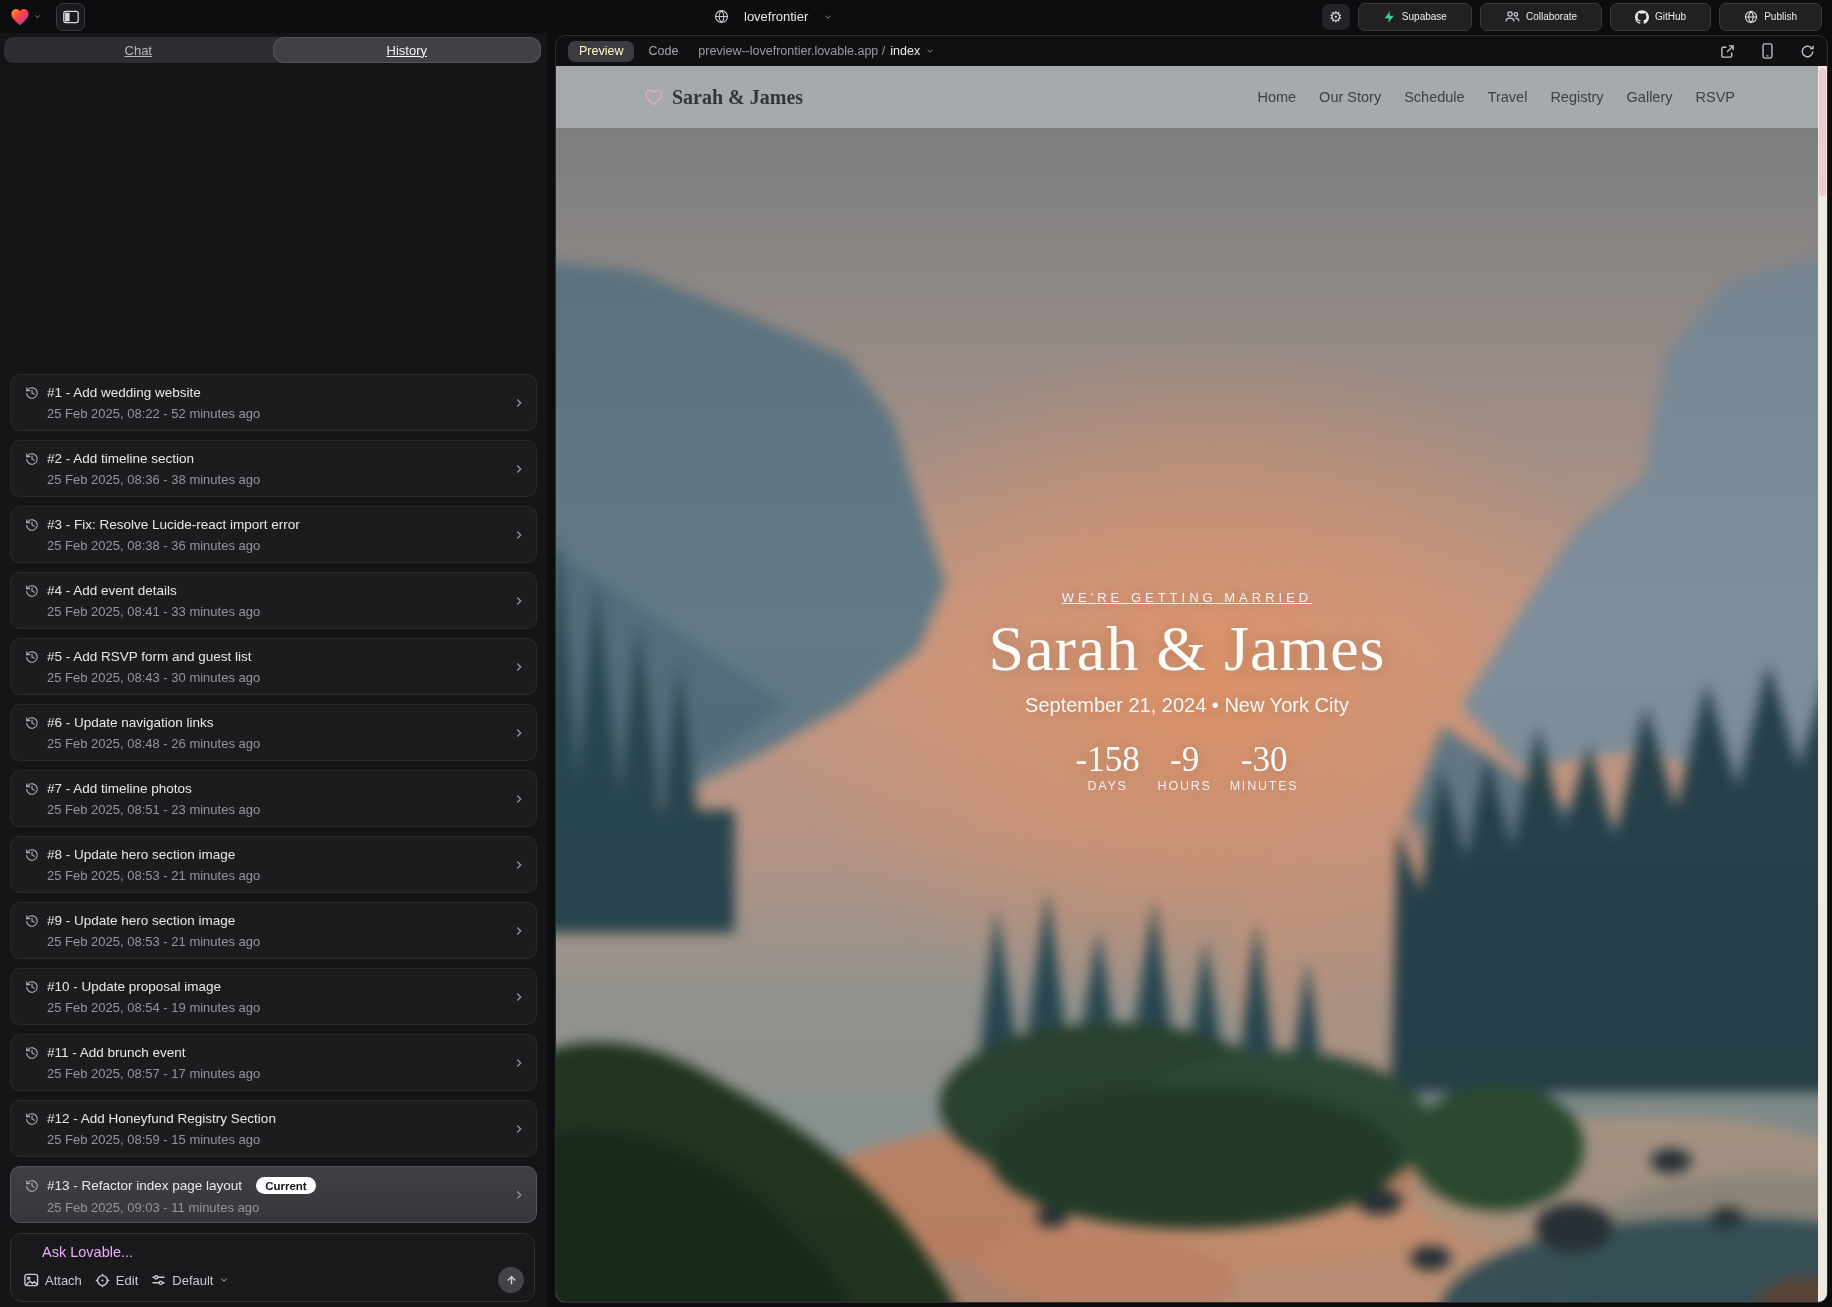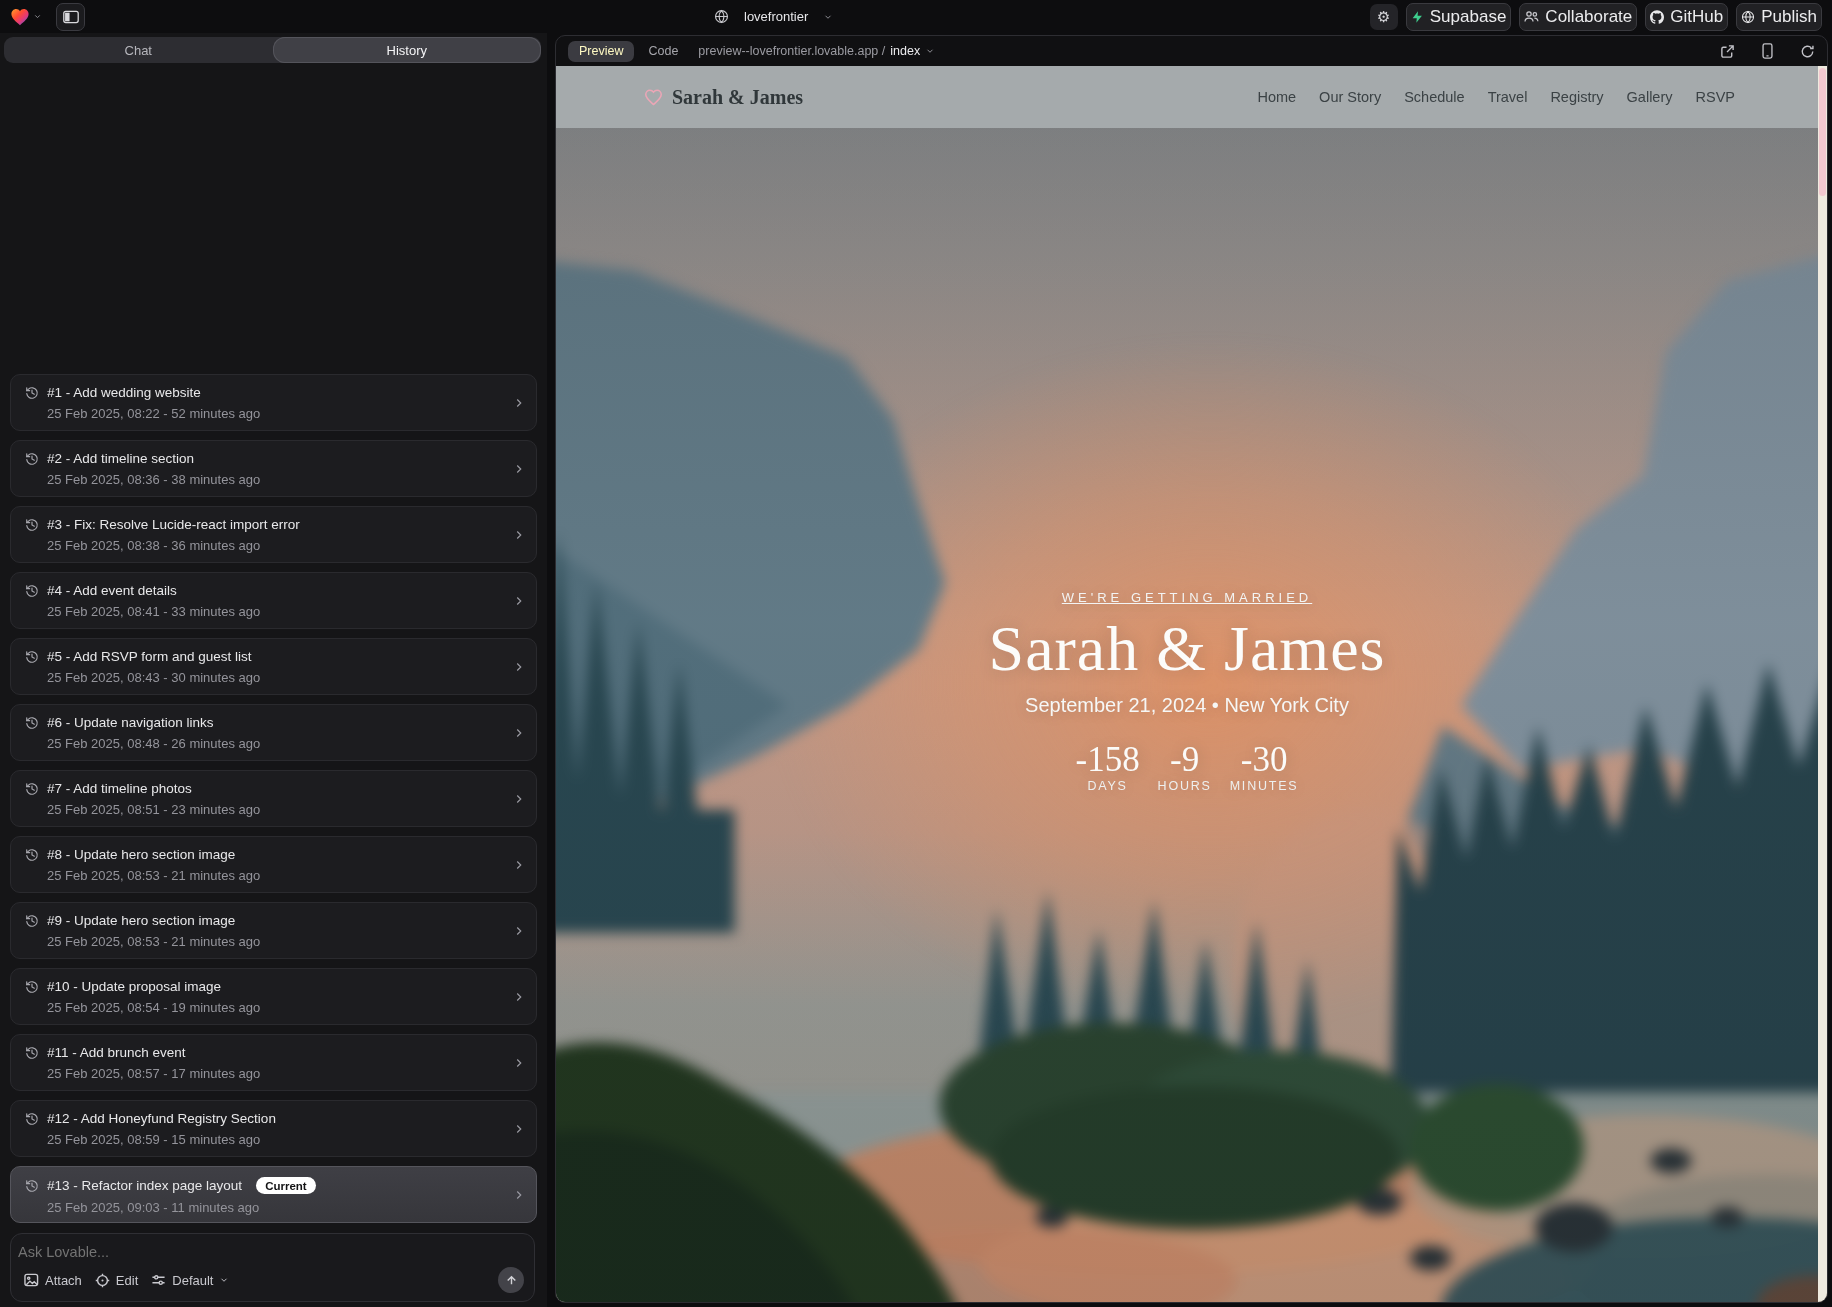--- a/index.html
+++ b/index.html
@@ -10,44 +10,44 @@
   .topbar{position:absolute;left:0;top:0;right:0;height:33px;display:flex;align-items:center;padding:0 10px;box-sizing:border-box;}
   .logo-wrap{display:flex;align-items:center;gap:3px;}
   .logo-heart{width:20px;height:18px;display:block;}
   .tiny-chev{color:#8a8a90;display:flex;align-items:center;}
   .panel-toggle{margin-left:14px;width:27px;height:26px;border:1px solid #3a3a40;background:#1b1b1e;border-radius:7px;
     display:flex;align-items:center;justify-content:center;}
   .project-select{position:absolute;left:714px;top:0;height:33px;display:flex;align-items:center;gap:15px;color:#e7e7ea;font-size:13px;}
   .project-select .glyph{color:#c7c7cc;display:flex;}
   .topbar-right{margin-left:auto;display:flex;align-items:center;gap:8px;}
   .icon-btn{width:28px;height:26px;border-radius:7px;background:#242428;display:flex;align-items:center;justify-content:center;color:#d5d5d9;font-size:15px;}
-  .tb-btn{height:26px;border:1px solid #3a3a3f;background:#212124;border-radius:7px;color:#ececee;font-size:17px;
-    display:flex;align-items:center;gap:6px;padding:0 4px;}
+  .tb-btn{height:26px;border:1px solid #3a3a3f;background:#212124;border-radius:7px;color:#ececee;font-size:10px;
+    display:flex;align-items:center;gap:6px;padding:0 24px;}
   .tb-btn svg{display:block;}
 
   
   .sidebar{position:absolute;left:0;top:33px;width:547px;bottom:0;background:#151517;}
   .tabs{position:absolute;left:4px;right:6px;top:4px;height:26px;background:#2d2d32;border-radius:9px;display:flex;}
-  .tab{flex:1;display:flex;align-items:center;justify-content:center;font-size:13px;color:#b6b6bc;border-radius:12px;}
+  .tab{flex:1;display:flex;align-items:center;justify-content:center;font-size:13px;color:#b6b6bc;border-radius:12px;text-decoration:underline;}
   .tab.active{background:#404046;color:#f4f4f6;box-shadow:inset 0 0 0 1px #54545b;}
 
   .history-list{position:absolute;left:10px;right:10px;bottom:84px;display:flex;flex-direction:column;gap:9px;}
   .hist-card{position:relative;height:57px;box-sizing:border-box;background:#1c1c1f;border:1px solid #2a2a2e;border-radius:10px;
     padding:10px 30px 8px 14px;}
   .hist-card.current{background:linear-gradient(180deg,#3f3f45,#36363b);border-color:#55555c;}
   .hist-row1{display:flex;align-items:center;gap:8px;}
   .hist-icon{color:#a8a8af;flex:0 0 auto;display:flex;}
   .hist-title{font-size:13.5px;color:#e8e8ea;white-space:nowrap;}
   .badge-current{background:#ffffff;color:#141416;font-size:11.5px;font-weight:bold;border-radius:999px;padding:2.5px 9px;margin-left:6px;}
   .hist-meta{margin-top:6px;padding-left:22px;font-size:13px;color:#94949b;white-space:nowrap;}
   .hist-chev{position:absolute;right:10px;top:50%;margin-top:-8px;color:#9a9aa2;}
 
   .composer{position:absolute;left:10px;right:12px;bottom:5px;height:69px;box-sizing:border-box;background:#19191c;
     border:1px solid #2f2f34;border-radius:12px;}
-  .composer-ph{position:absolute;left:7px;top:10px;font-size:14.5px;color:#737373;}
+  .composer-ph{position:absolute;left:31px;top:10px;font-size:14.5px;color:#f0abfc;}
   .composer-row{position:absolute;left:13px;right:10px;bottom:8px;display:flex;align-items:center;gap:13px;color:#c9c9cf;font-size:13px;}
   .comp-btn{display:flex;align-items:center;gap:6px;}
   .comp-btn svg{display:block;}
   .send-btn{margin-left:auto;width:26px;height:26px;border-radius:50%;background:#434349;display:flex;align-items:center;justify-content:center;color:#d3d3d8;}
 
   
   .preview-panel{position:absolute;left:555px;top:35px;right:4px;bottom:4px;background:#101012;border:1px solid #2d2d32;
     border-radius:10px;display:flex;flex-direction:column;overflow:hidden;box-sizing:border-box;}
   .pv-toolbar{height:30px;flex:0 0 auto;display:flex;align-items:center;padding:0 12px;gap:14px;}
   .pv-tab{font-size:12.5px;color:#a6a6ac;}

